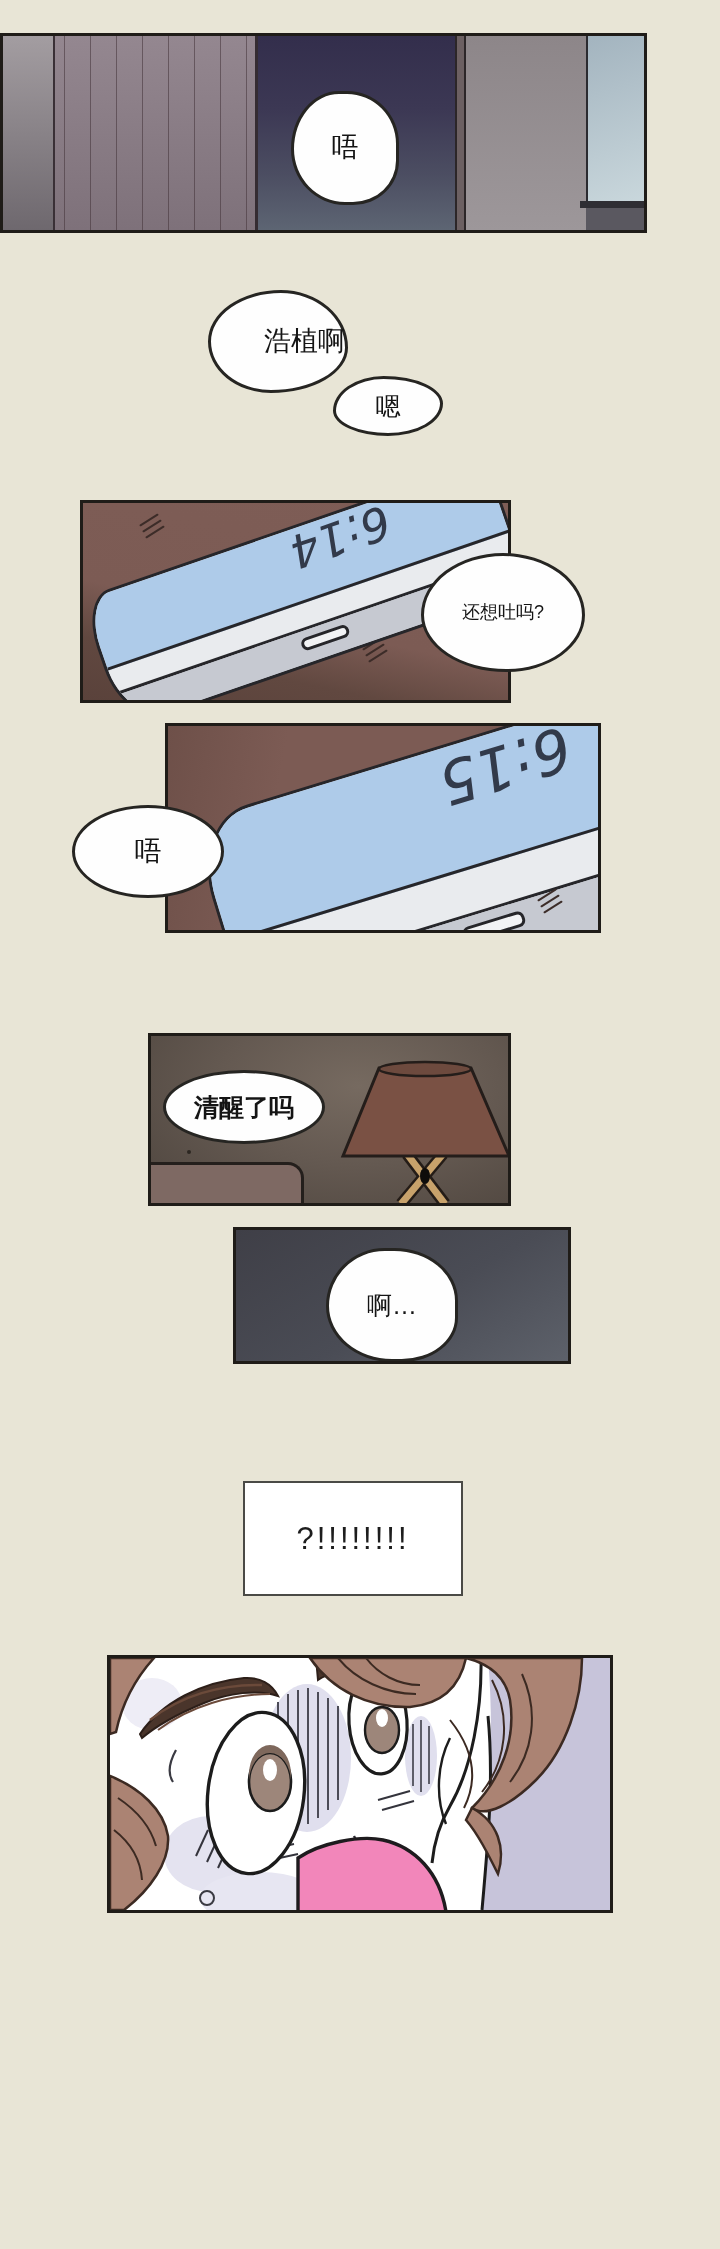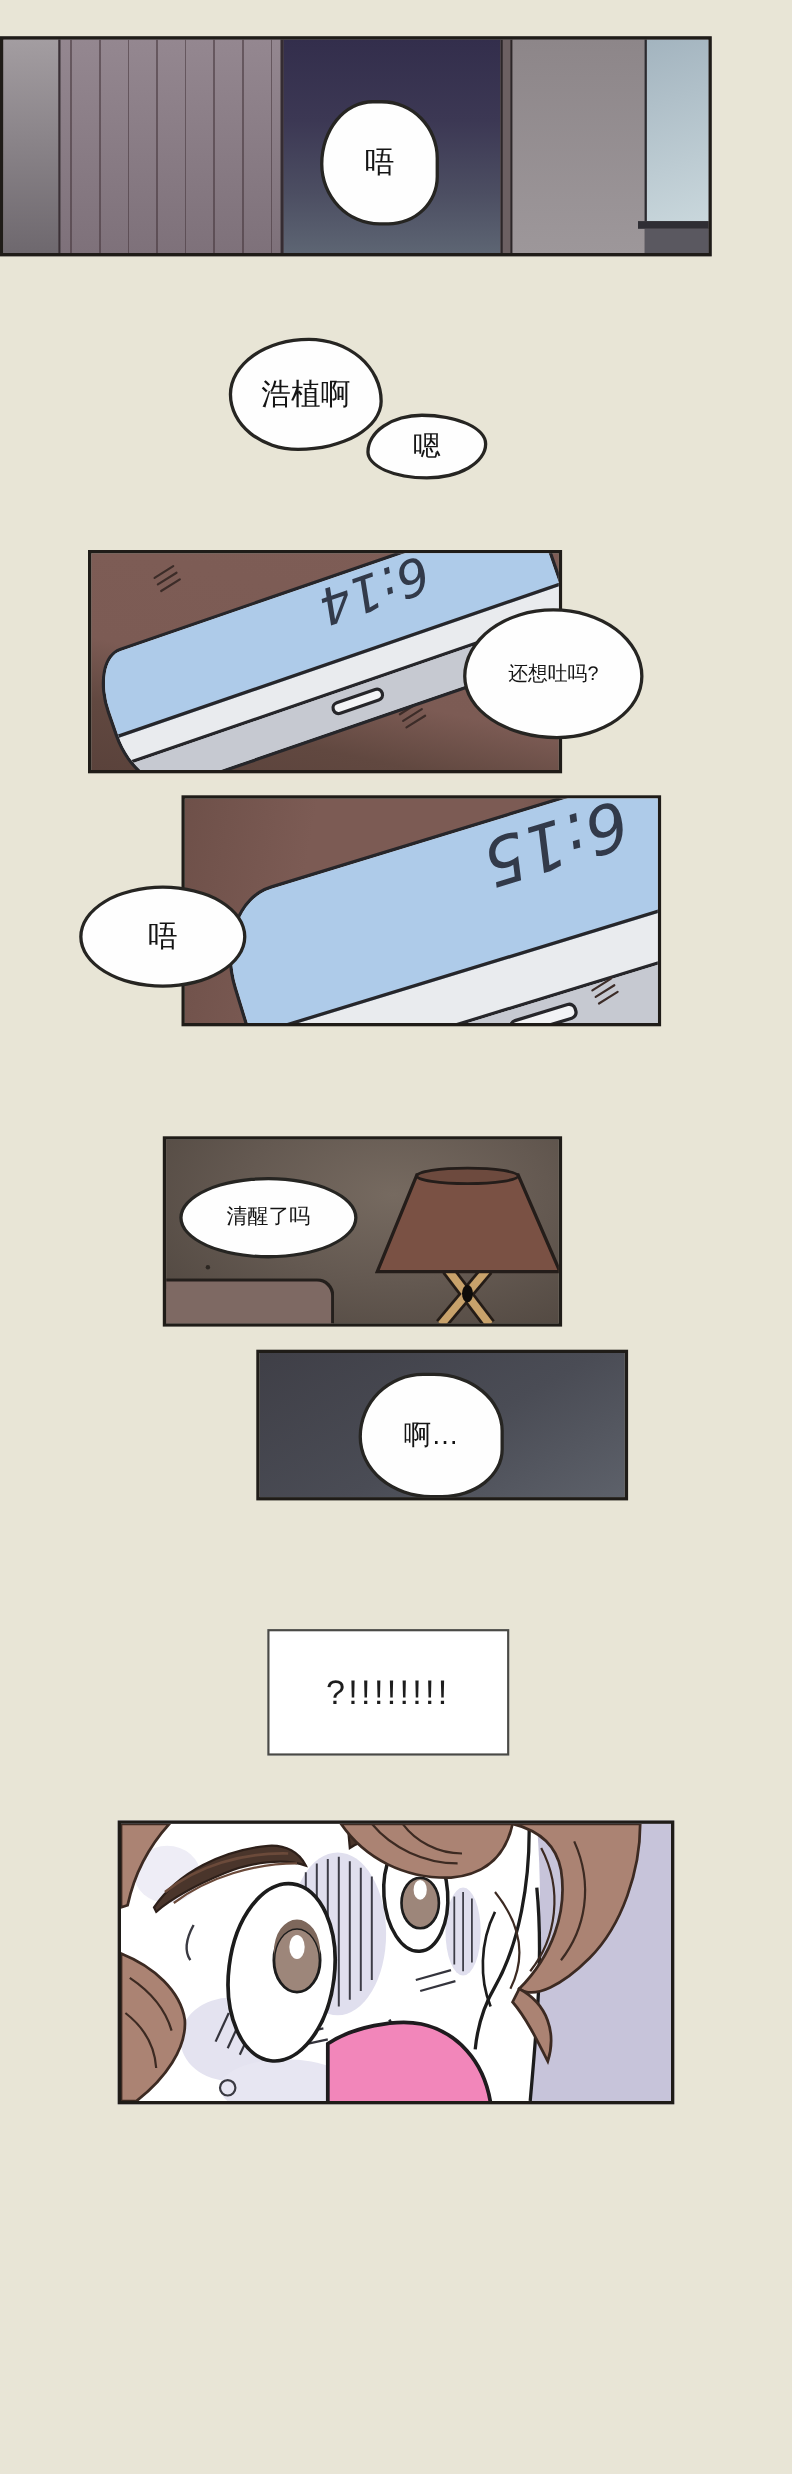--- a/index.html
+++ b/index.html
@@ -36,21 +36,21 @@
   .p1-frame{left:452px;top:0;width:11px;height:100%;background:#6c6062;
     border-left:2px solid #2c2628;border-right:2px solid #2c2628;box-sizing:border-box;}
   .p1-wall-right{left:463px;top:0;width:120px;height:100%;background:linear-gradient(#8d8689,#9d979a);}
   .p1-window{left:583px;top:0;width:60px;height:165px;
     background:linear-gradient(160deg,#a3b4bf,#c9d7dc);border-left:2px solid #2b2b30;box-sizing:border-box;}
   .p1-sill{left:577px;top:165px;width:66px;height:7px;background:#2f2e34;}
   .p1-belowsill{left:583px;top:172px;width:60px;height:24px;background:#5a5860;}
   #bubble-groan-1{left:288px;top:55px;width:108px;height:114px;font-size:27px;}
 
   
-  #bubble-call-name{left:208px;top:307px;width:140px;height:103px;font-size:27px;}
+  #bubble-call-name{left:208px;top:290px;width:140px;height:103px;font-size:27px;justify-content:flex-end;}
   #bubble-reply-mm{left:333px;top:376px;width:110px;height:60px;font-size:25px;}
 
   
   #panel2{left:80px;top:500px;width:431px;height:203px;
     background:linear-gradient(192deg,#7e5d56 0%,#7c5b54 58%,#614840 78%,#5a423b 100%);}
   #panel3{left:165px;top:723px;width:436px;height:210px;
     background:linear-gradient(100deg,#6e5049 0%,#7c5b54 26%,#7c5b54 66%,#5e453e 96%);}
   .phone{position:absolute;border:3px solid #26262a;box-sizing:border-box;overflow:hidden;
     background:#c6c9d1;}
   #phone-614{left:8px;top:22px;width:430px;height:138px;transform:rotate(-19deg);
@@ -71,21 +71,21 @@
   .scratch span{position:absolute;display:block;width:22px;height:2px;background:#3c2c28;transform:rotate(-32deg);border-radius:2px;}
   .scratch span:nth-child(1){top:0;left:0;}
   .scratch span:nth-child(2){top:6px;left:3px;}
   .scratch span:nth-child(3){top:12px;left:6px;}
   #bubble-vomit{left:421px;top:553px;width:164px;height:119px;font-size:18px;}
   #bubble-groan-2{left:72px;top:805px;width:152px;height:93px;font-size:27px;}
 
   
   #panel4{left:148px;top:1033px;width:363px;height:173px;
     background:radial-gradient(ellipse at 58% 30%,#766a60 0%,#645951 48%,#4e453e 100%);}
-  #bubble-awake{left:12px;top:34px;width:162px;height:74px;font-size:19px;}
+  #bubble-awake{left:12px;top:34px;width:162px;height:74px;font-size:25px;font-weight:bold;}
   .p4-dot{left:36px;top:114px;width:4px;height:4px;border-radius:50%;background:#2c2722;}
   .p4-sofa{left:0;top:126px;width:153px;height:44px;background:#7e6963;
     border-top:3px solid #241f1c;border-right:3px solid #241f1c;border-top-right-radius:16px;box-sizing:border-box;}
 
   
   #panel5{left:233px;top:1227px;width:338px;height:137px;
     background:linear-gradient(150deg,#3f3f47 0%,#4a4c55 55%,#5d616a 100%);}
   #bubble-ah{left:90px;top:18px;width:132px;height:114px;font-size:25px;}
 
   

